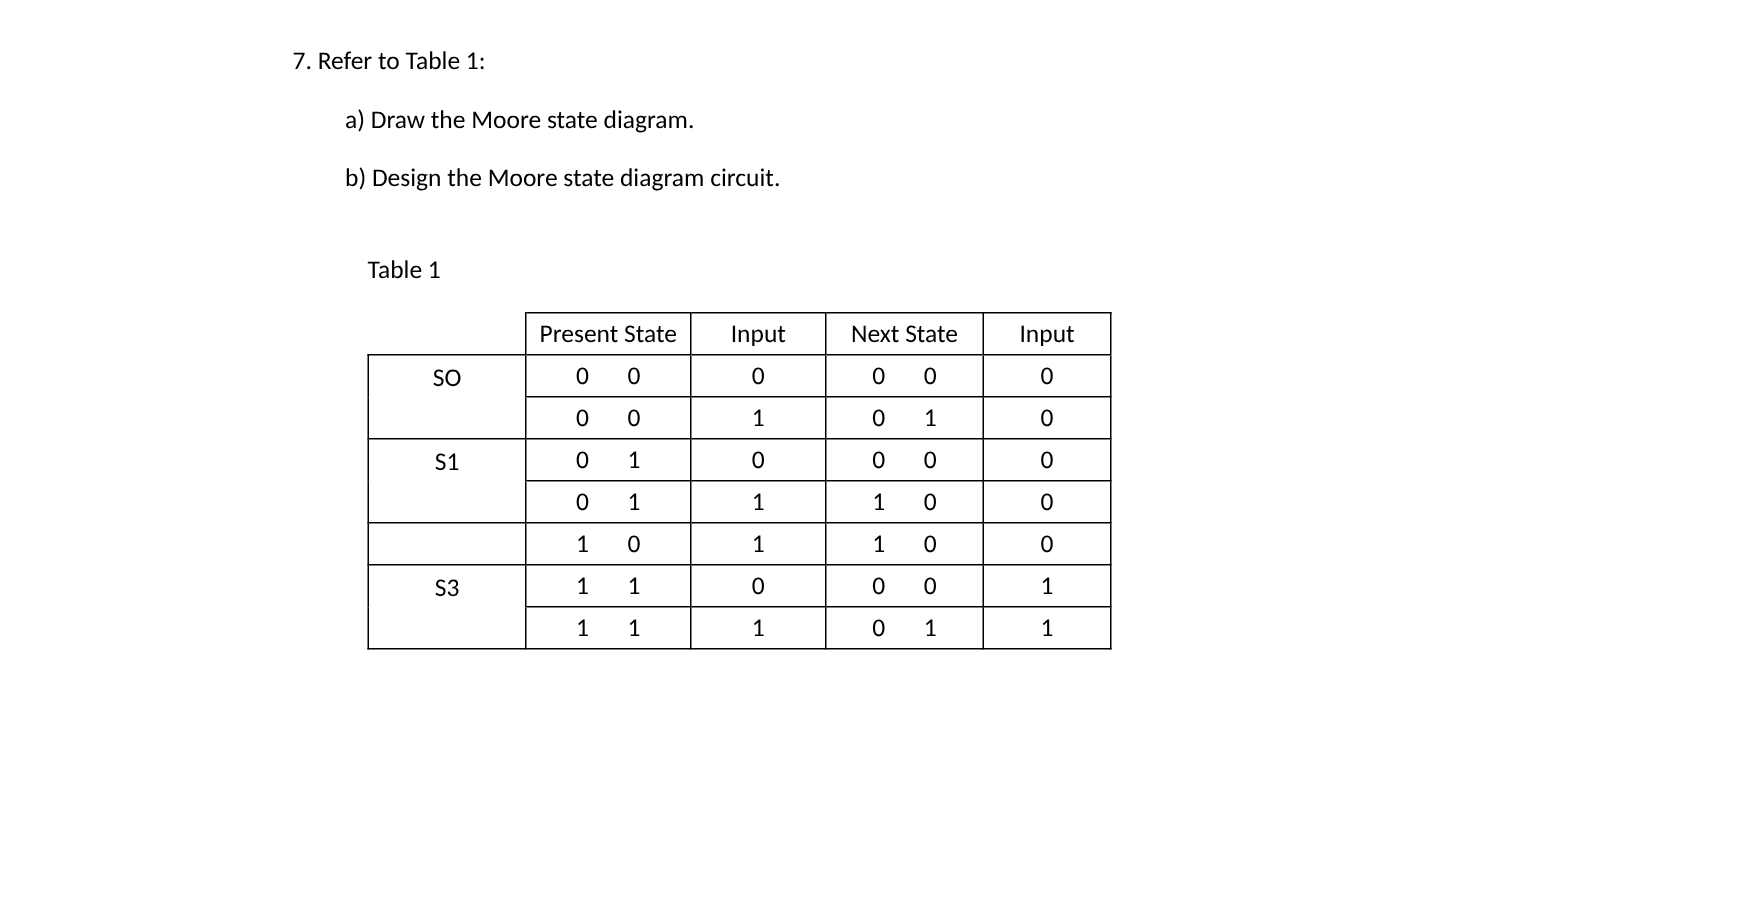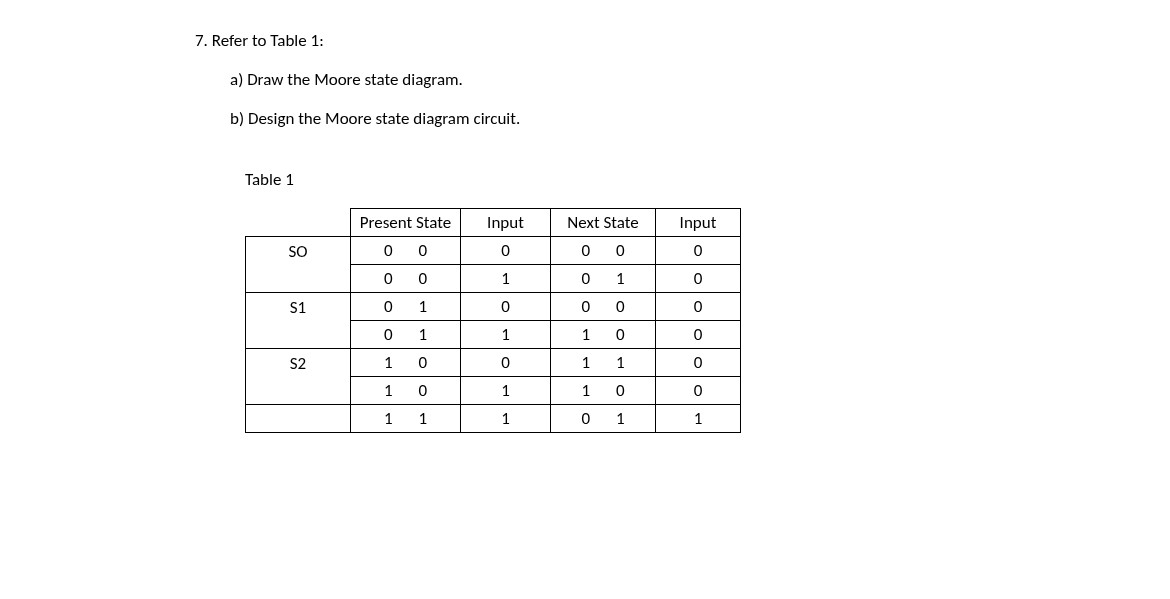--- a/index.html
+++ b/index.html
@@ -117,34 +117,34 @@
   </tr>
   <tr>
     <td class="state-cell-last"></td>
     <td class="ps-cell">0 1</td>
     <td>1</td>
     <td class="ns-cell">1 0</td>
     <td>0</td>
   </tr>
 
   <tr>
-    <td class="state-cell first-state-top">S2</td>
-    <td class="ps-cell">1 0</td>
-    <td>0</td>
-    <td class="ns-cell">1 1</td>
-    <td>0</td>
-  </tr>
-  <tr>
     <td class="state-cell-last"></td>
     <td class="ps-cell">1 0</td>
     <td>1</td>
     <td class="ns-cell">1 0</td>
     <td>0</td>
   </tr>
 
+  <tr>
+    <td class="state-cell first-state-top">S3</td>
+    <td class="ps-cell">1 1</td>
+    <td>0</td>
+    <td class="ns-cell">0 0</td>
+    <td>1</td>
+  </tr>
   <tr>
     <td class="state-cell-last"></td>
     <td class="ps-cell">1 1</td>
     <td>1</td>
     <td class="ns-cell">0 1</td>
     <td>1</td>
   </tr>
 </tbody>
   </table>
 

